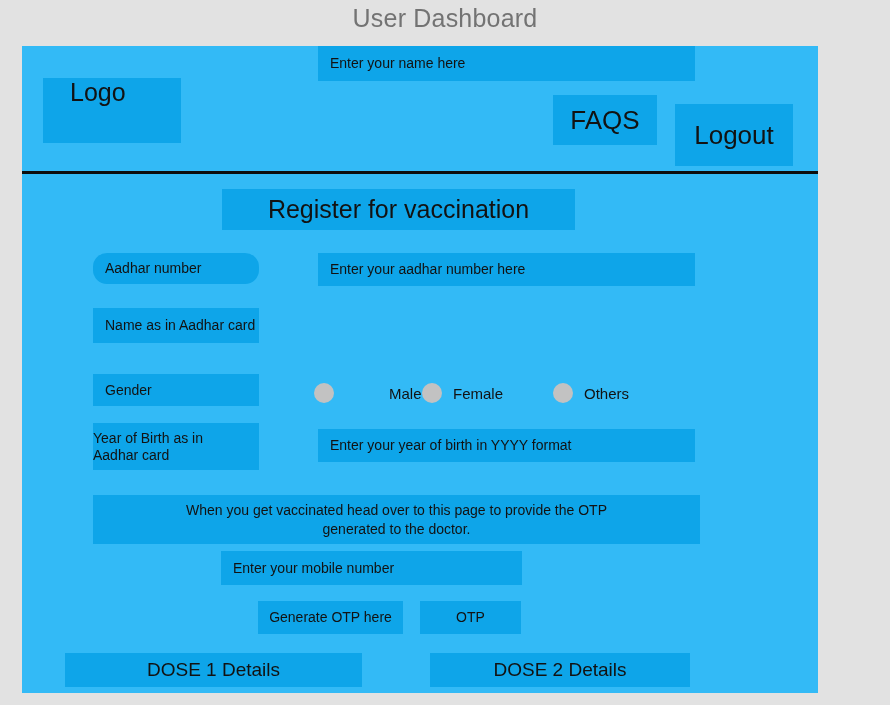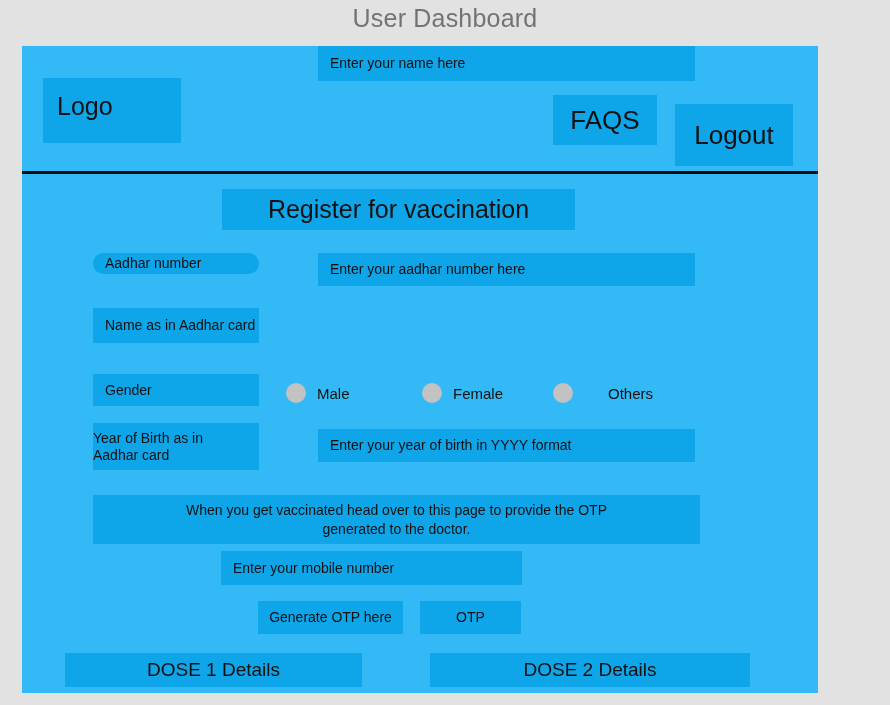--- a/index.html
+++ b/index.html
@@ -42,21 +42,21 @@
   .gbox {
     position: absolute;
     background: #0ea5e9;
     color: #121212;
     box-sizing: border-box;
     display: flex;
     font-size: 14px;
     line-height: 1.18;
   }
   .gbox.center { justify-content: center;     align-items: center; }
-  .gbox.bl     { justify-content: flex-start; align-items: center; padding-left: 14px; padding-bottom: 8px; }
+  .gbox.bl     { justify-content: flex-start; align-items: flex-start; padding-left: 27px; padding-bottom: 8px; }
   .gbox.ml     { justify-content: flex-start; align-items: center; padding-left: 12px; }
 
   
   #logo-box   { left: 21px;  top: 32px;  width: 138px; height: 65px; font-size: 25px; }
   #faqs-btn   { left: 531px; top: 49px;  width: 104px; height: 50px; font-size: 26px; }
   #logout-btn { left: 653px; top: 49px;  width: 118px; height: 62px; font-size: 26px; margin-top: 9px; }
 
   #header-divider {
     position: absolute;
     left: 0;
@@ -66,21 +66,21 @@
     background: #0d0d0d;
   }
 
   
   #register-banner {
     left: 200px; top: 143px; width: 353px; height: 41px;
     font-size: 25px;
   }
 
   
-  #aadhar-label  { left: 71px;  top: 207px; width: 166px; height: 21px; border-radius: 14px; }
+  #aadhar-label  { left: 71px;  top: 207px; width: 166px; height: 31px; border-radius: 14px; }
   #aadhar-input  { left: 296px; top: 207px; width: 377px; height: 33px; }
 
   #name-label    { left: 71px;  top: 262px; width: 166px; height: 35px; }
   #name-input    { left: 296px; top: 309px - 0px; width: 377px; height: 35px; }
 
   #gender-label  { left: 71px;  top: 328px; width: 166px; height: 32px; }
   #yob-label     { left: 71px;  top: 377px; width: 166px; height: 47px;
                    align-items: center; }
   #yob-input     { left: 296px; top: 383px; width: 377px; height: 33px; }
 
@@ -93,36 +93,36 @@
     color: #121212;
   }
   .radio-dot {
     width: 20px;
     height: 20px;
     border-radius: 50%;
     background: #c2c2c2;
     margin-right: 11px;
     flex: 0 0 auto;
   }
-  #radio-male   { left: 264px; top: 337px; }
+  #radio-male   { left: 292px; top: 337px; gap: 44px; }
   #radio-female { left: 400px; top: 337px; }
-  #radio-others { left: 531px; top: 337px; gap: 24px; }
+  #radio-others { left: 531px; top: 337px; }
 
   
   #otp-notice {
     left: 71px; top: 449px; width: 607px; height: 49px;
     flex-direction: column; justify-content: center; align-items: center;
     text-align: center; font-size: 14px; line-height: 1.35;
   }
   #mobile-input    { left: 199px; top: 505px; width: 301px; height: 34px; }
   #generate-otp-btn{ left: 236px; top: 555px; width: 145px; height: 33px; }
   #otp-input       { left: 398px; top: 555px; width: 101px; height: 33px; }
 
   #dose1-btn { left: 43px;  top: 607px; width: 297px; height: 34px; font-size: 19px; }
-  #dose2-btn { left: 408px; top: 607px; width: 320px; height: 34px; font-size: 19px; }
+  #dose2-btn { left: 408px; top: 607px; width: 260px; height: 34px; font-size: 19px; }
 </style>
 </head>
 <body>
 
 <div id="page-title">User Dashboard</div>
 
 <div id="app-panel">
 
   <div class="gbox bl" id="logo-box">
     <span>Logo</span>

